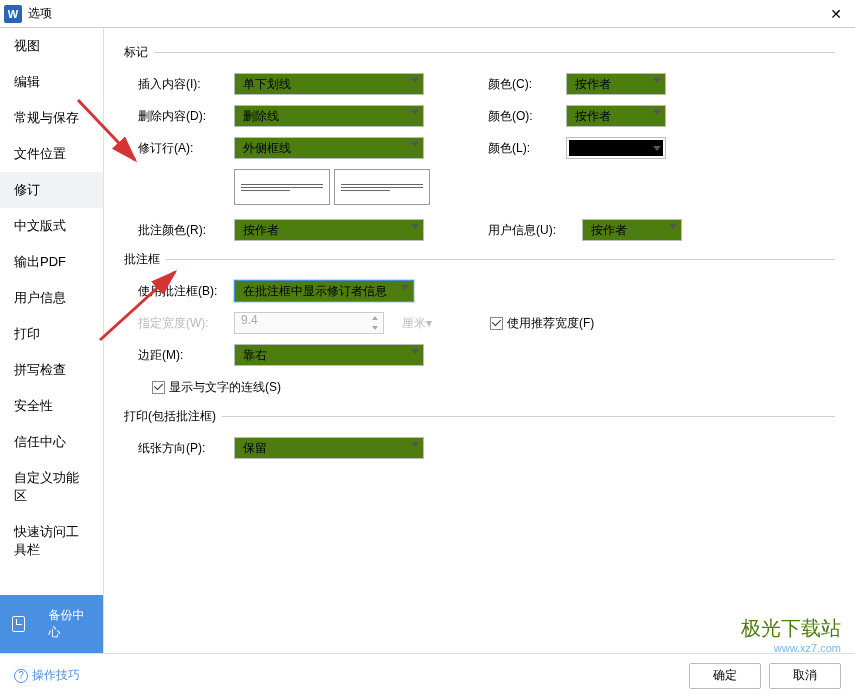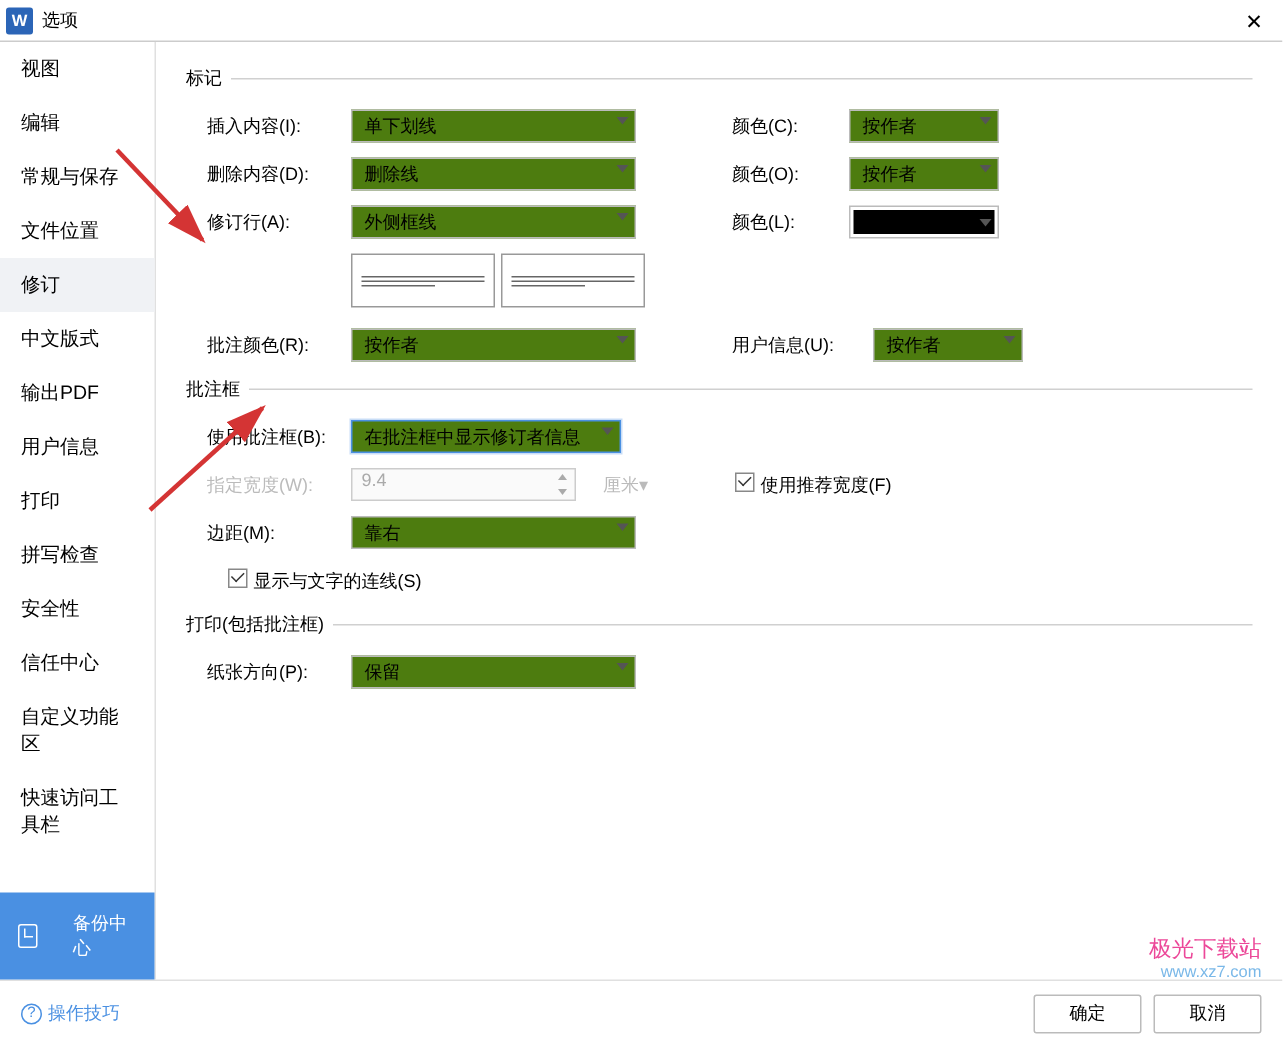--- a/index.html
+++ b/index.html
@@ -35,31 +35,31 @@
 .preview-boxes { display: flex; gap: 4px; margin-left: 110px; margin-bottom: 14px; }
 .preview { width: 96px; height: 36px; border: 1px solid #999; background: #fff; display: flex; flex-direction: column; justify-content: center; padding: 4px 6px; gap: 2px; }
 .preview .ln { height: 1px; background: #666; }
 .preview .ln.s { width: 60%; }
 .spinner { width: 150px; height: 22px; border: 1px solid #ccc; background: #fafafa; color: #aaa; display: flex; align-items: flex-start; padding: 0 6px; position: relative; }
 .spinner .spin { position: absolute; right: 0; top: 0; bottom: 0; width: 16px; display: flex; flex-direction: column; }
 .spinner .spin div { flex: 1; display: flex; align-items: center; justify-content: center; }
 .spinner .spin .up::before { content: ""; border-left: 3px solid transparent; border-right: 3px solid transparent; border-bottom: 4px solid #aaa; }
 .spinner .spin .dn::before { content: ""; border-left: 3px solid transparent; border-right: 3px solid transparent; border-top: 4px solid #aaa; }
 .unit { color: #bbb; margin-left: 4px; }
-.chk { display: flex; gap: 4px; cursor: pointer; }
+.chk { display: flex; align-items: center; gap: 4px; cursor: pointer; }
 .chk .box { width: 13px; height: 13px; border: 1px solid #888; display: flex; align-items: center; justify-content: center; }
 .chk .box.checked::after { content: ""; width: 4px; height: 7px; border-right: 1.5px solid #333; border-bottom: 1.5px solid #333; transform: rotate(45deg) translate(-1px,-1px); }
 .footer { height: 44px; border-top: 1px solid #e0e0e0; display: flex; align-items: center; padding: 0 14px; }
 .tips { color: #4a90e2; display: flex; align-items: center; gap: 4px; cursor: pointer; }
 .tips .qicon { width: 14px; height: 14px; border: 1.5px solid #4a90e2; border-radius: 50%; display: flex; align-items: center; justify-content: center; font-size: 10px; color: #4a90e2; }
 .btns { margin-left: auto; display: flex; gap: 8px; }
 .btn { min-width: 72px; height: 26px; border: 1px solid #bbb; background: #fff; display: flex; align-items: center; justify-content: center; cursor: pointer; border-radius: 2px; }
 .disabled-label { color: #bbb; }
 .watermark { position: absolute; right: 14px; bottom: 44px; text-align: right; pointer-events: none; }
-.watermark .l1 { color: #ec4899; font-size: 15px; font-weight: 500; }
+.watermark .l1 { color: #4d7c0f; font-size: 20px; font-weight: 500; }
 .watermark .l2 { color: #7ab8e8; font-size: 11px; }
 svg.arrow-svg { position: absolute; left: 0; top: 0; pointer-events: none; }
 </style>
 </head>
 <body>
 
 <div class="titlebar">
   <div class="app-icon">W</div>
   <div class="title">选项</div>
   <div class="close-x">✕</div>

